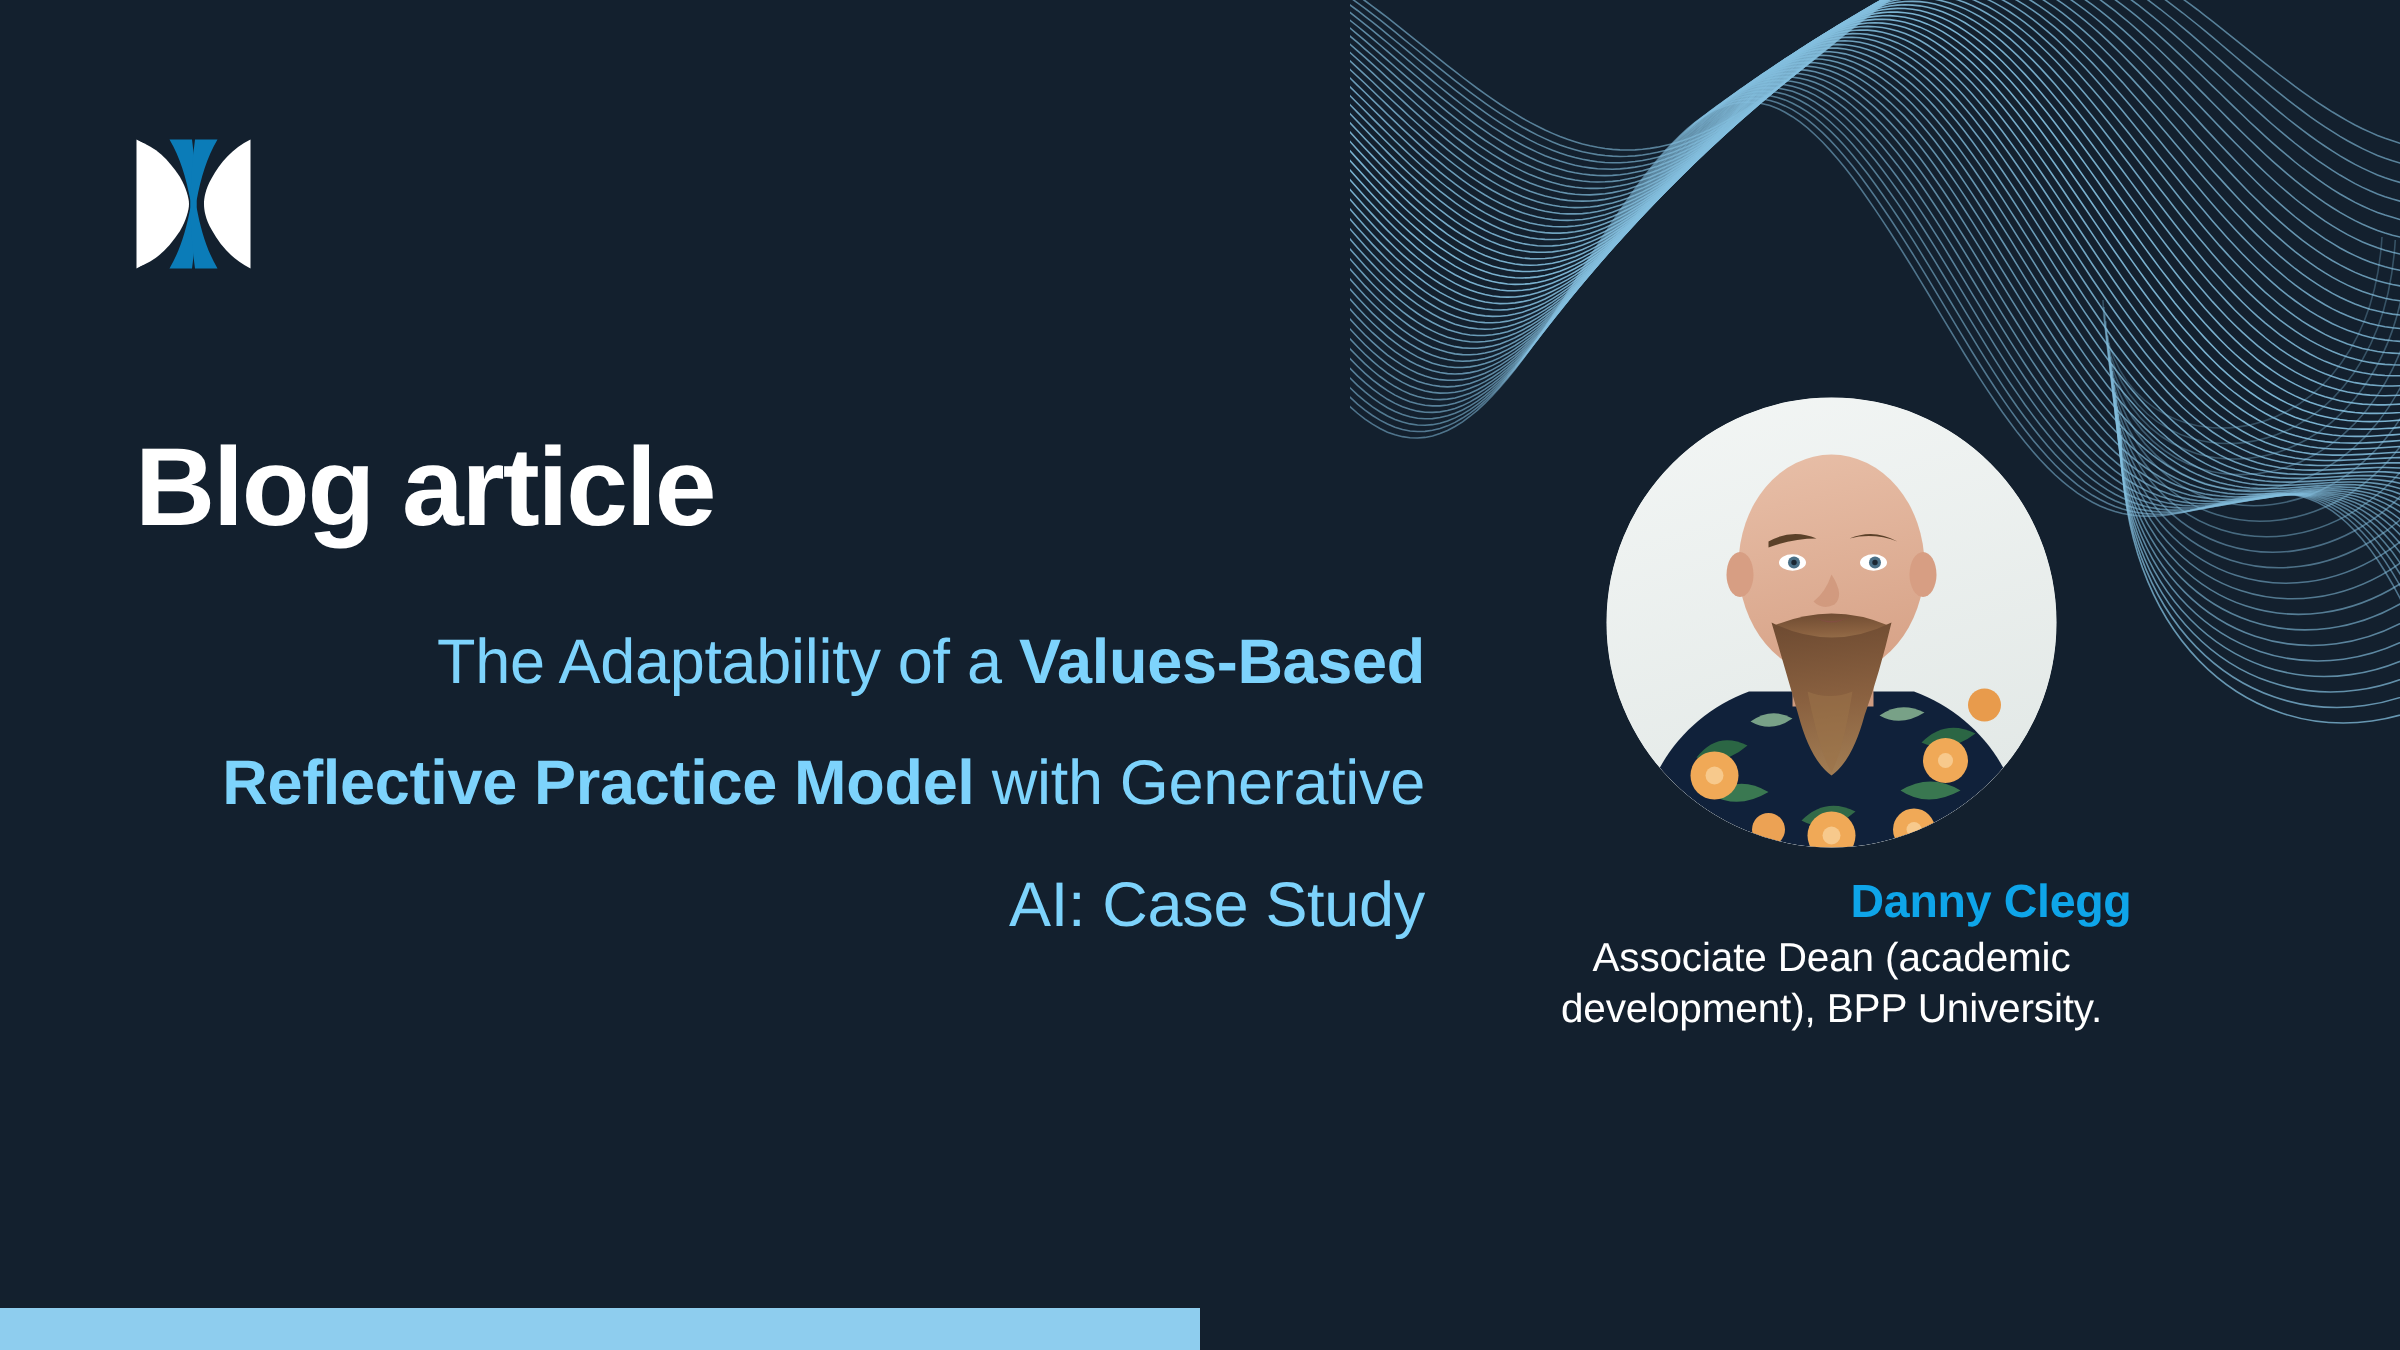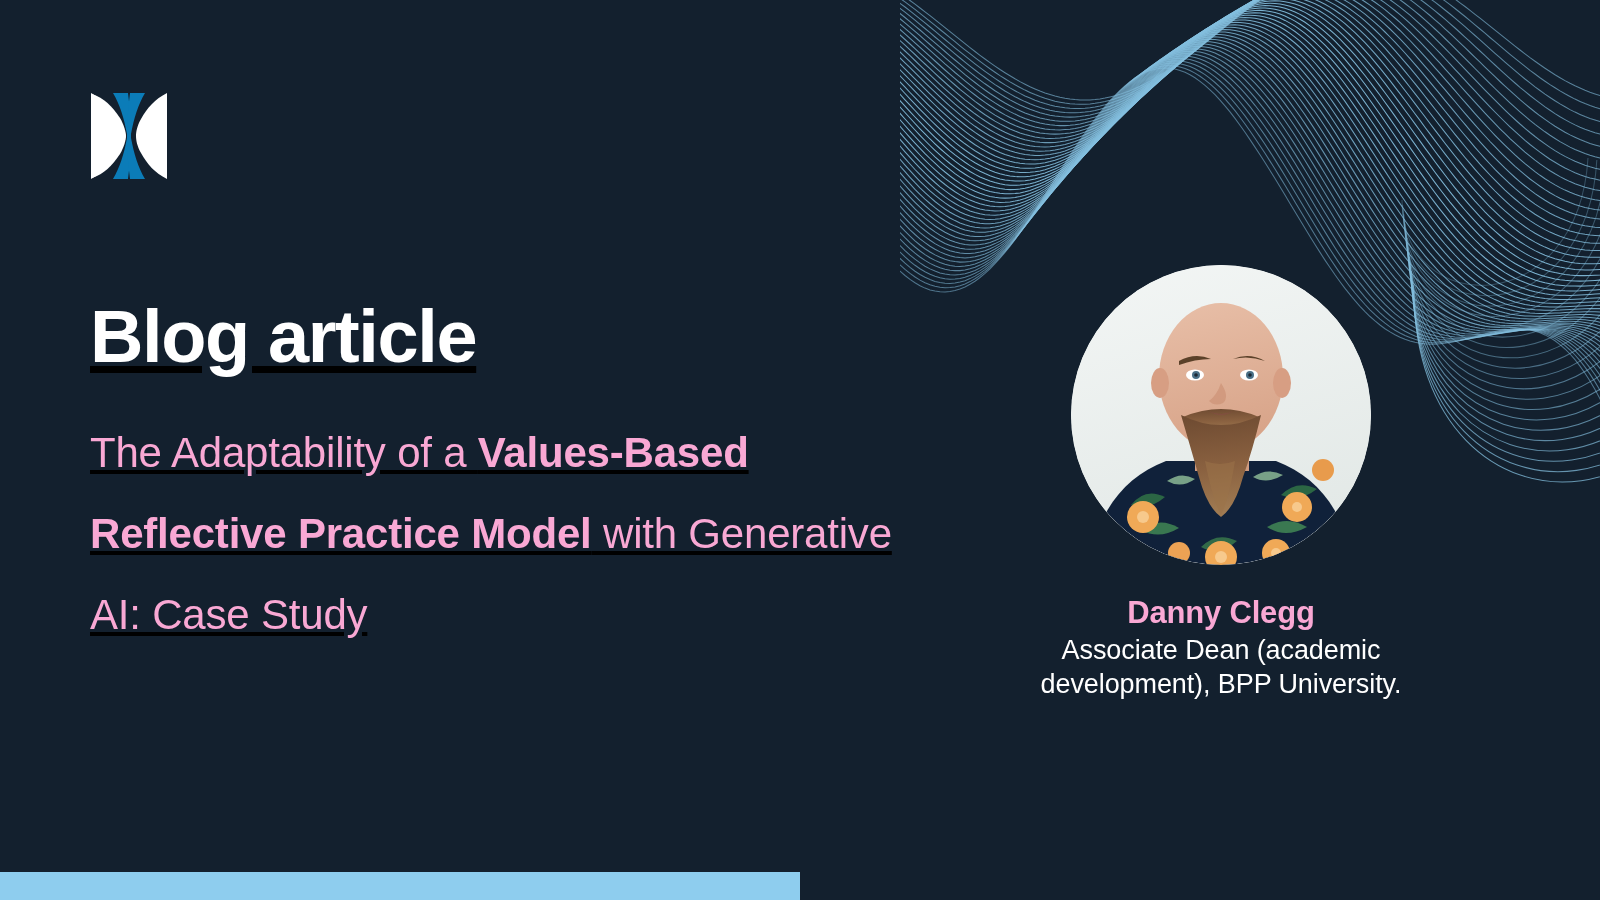--- a/index.html
+++ b/index.html
@@ -30,63 +30,64 @@
     font-size:37px;
     font-weight:bold;
     line-height:1.08;
     letter-spacing:-0.4px;
     white-space:pre-line;
   }
 
   
   #content-left {
     position:absolute;
-    left:90px; top:300px;
+    left:90px; top:288px;
     width:860px;
-    text-decoration:underline;
   }
   #kicker {
     color:#ffffff;
     font-size:74px;
     font-weight:bold;
     letter-spacing:-1.4px;
     line-height:1.0;
   }
   #headline {
     margin-top:38px;
-    color:#f9a8d4;
+    color:#7dd3fc;
     font-size:42px;
     font-weight:300;
     line-height:1.93;
     letter-spacing:-0.2px;
+    text-align:right;
   }
   #headline .em { font-weight:bold; }
 
   
   #speaker-block {
     position:absolute;
     left:1021px; top:265px;
     width:400px;
     text-align:center;
   }
   #speaker-photo {
     width:300px; height:300px;
     border-radius:50%;
     overflow:hidden;
     margin:0 auto;
     position:relative;
     background:#eef1f1;
   }
   #speaker-photo svg { display:block; width:300px; height:300px; }
   #speaker-name {
-    margin-top:30px;
-    color:#f9a8d4;
+    margin-top:18px;
+    color:#0ea5e9;
     font-size:31px;
     font-weight:bold;
     letter-spacing:-0.2px;
+    text-align:right;
   }
   #speaker-role {
     margin-top:2px;
     color:#ffffff;
     font-size:27px;
     font-weight:300;
     line-height:1.26;
     letter-spacing:-0.1px;
   }
 

